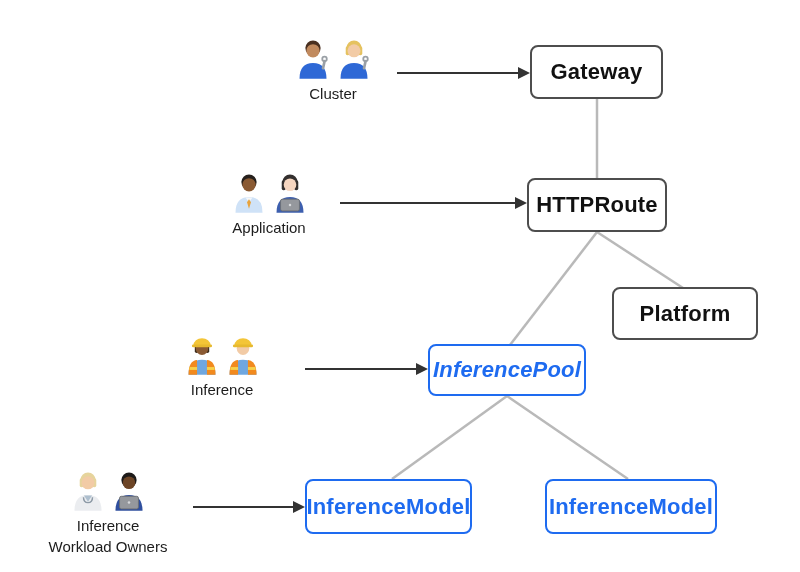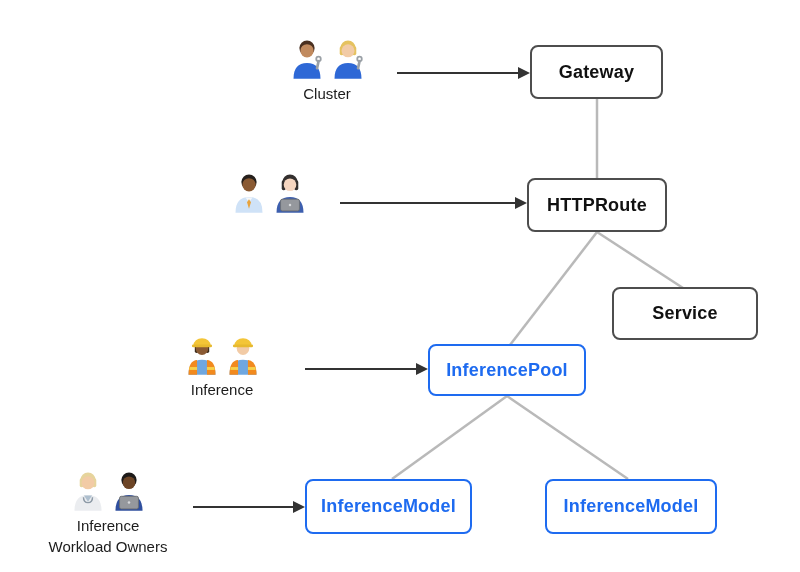--- a/index.html
+++ b/index.html
@@ -7,34 +7,34 @@
     position:relative;width:800px;height:572px;background:#ffffff;overflow:hidden;
     font-family:"Liberation Sans","DejaVu Sans",sans-serif;
   }
   #edge-layer{position:absolute;left:0;top:0;width:800px;height:572px;}
   .edge{stroke:#b9b9b9;stroke-width:2.5;fill:none;}
   .arrow-line{stroke:#333333;stroke-width:2;fill:none;}
   .arrow-head{fill:#333333;stroke:none;}
   .node{
     position:absolute;background:#ffffff;border:2px solid #4d4d4d;border-radius:8px;
     display:flex;align-items:center;justify-content:center;box-sizing:border-box;
-    font-weight:bold;font-size:18px;color:#111111;letter-spacing:.2px;
+    font-weight:bold;font-size:22px;color:#111111;letter-spacing:.2px;
   }
   .node.blue{border-color:#1e6bf0;color:#1e6bf0;}
   #n-gateway{left:530px;top:45px;width:133px;height:54px;}
   #n-httproute{left:527px;top:178px;width:140px;height:54px;text-align:center;}
   #n-service{left:612px;top:287px;width:146px;height:53px;}
-  #n-inferencepool{left:428px;top:344px;width:158px;height:52px;}
+  #n-inferencepool{left:428px;top:344px;width:158px;height:52px;font-style:italic;}
   #n-inferencemodel-left{left:305px;top:479px;width:167px;height:55px;}
   #n-inferencemodel-right{left:545px;top:479px;width:172px;height:55px;}
   .actor{position:absolute;width:220px;text-align:center;}
   .actor .icons{display:flex;justify-content:center;align-items:flex-end;gap:5px;height:44px;}
   .actor .icons svg{display:block;}
   .actor .label{margin-top:3px;font-size:15px;line-height:21px;color:#1c1c1c;}
-  #actor-cluster-operators{left:217px;top:36px;}
+  #actor-cluster-operators{left:223px;top:36px;}
   #actor-application-developers{left:159px;top:170px;}
   #actor-inference-platform-owners{left:112px;top:332px;}
   #actor-inference-workload-owners{left:-2px;top:468px;}
 </style>
 </head>
 <body>
 
 <div class="canvas">
 
   <svg id="edge-layer" xmlns="http://www.w3.org/2000/svg">
@@ -62,21 +62,21 @@
     </g>
   </svg>
 
   <div class="node" id="n-gateway">
     <span>Gateway</span>
   </div>
   <div class="node" id="n-httproute">
     <span>HTTPRoute</span>
   </div>
   <div class="node" id="n-service">
-    <span>Service</span>
+    <span>Platform</span>
   </div>
   <div class="node blue" id="n-inferencepool">
     <span>InferencePool</span>
   </div>
   <div class="node blue" id="n-inferencemodel-left">
     <span>InferenceModel</span>
   </div>
   <div class="node blue" id="n-inferencemodel-right">
     <span>InferenceModel</span>
   </div>
@@ -118,20 +118,21 @@
         <circle cx="20" cy="12" r="8.5" fill="#332f2e"></circle>
         <rect x="10.8" y="10" width="4.5" height="11" rx="2" fill="#332f2e"></rect>
         <rect x="24.7" y="10" width="4.5" height="11" rx="2" fill="#332f2e"></rect>
         <circle cx="20" cy="15" r="7" fill="#f6d6c0"></circle>
         <path d="M5,46 Q5,28.5 20,28.5 Q35,28.5 35,46 Z" fill="#3d5fae"></path>
         <rect x="9.5" y="31" width="21" height="13" rx="2" fill="#95989d" stroke="#6c6f74" stroke-width="1"></rect>
         <circle cx="20" cy="37.5" r="1.4" fill="#d7d9dc"></circle>
       </svg>
     </div>
     <div class="label">
+      <div>Application</div>
     </div>
   </div>
 
   <div class="actor" id="actor-inference-platform-owners">
     <div class="icons">
       <svg width="36" height="44" viewBox="0 0 40 46">
         <rect x="12" y="13" width="4" height="9" rx="2" fill="#3a2a1a"></rect>
         <rect x="24" y="13" width="4" height="9" rx="2" fill="#3a2a1a"></rect>
         <circle cx="20" cy="17" r="7" fill="#8a5a33"></circle>
         <path d="M10.5,13.5 a9.5,8 0 0 1 19,0 z" fill="#f3c537"></path>

